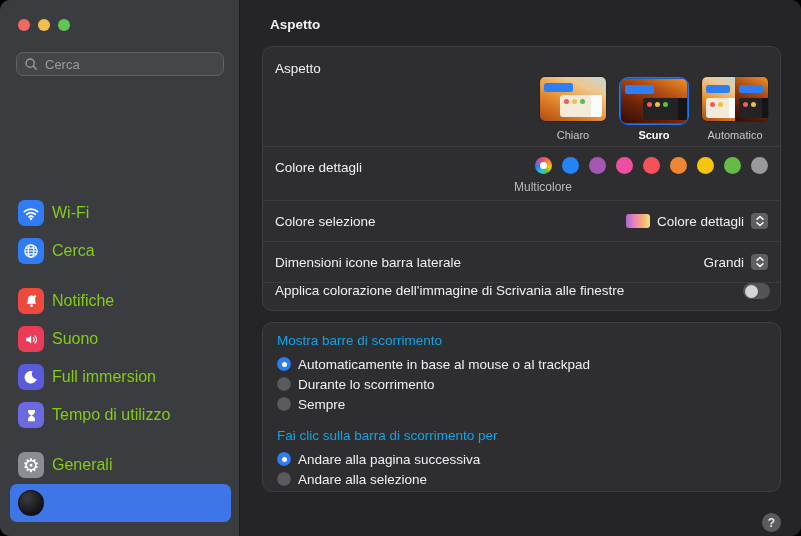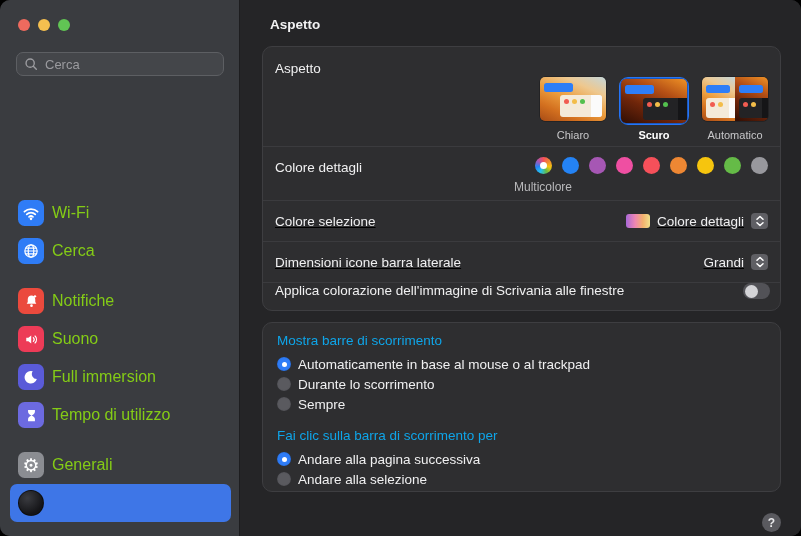--- a/index.html
+++ b/index.html
@@ -31,21 +31,21 @@
   .card{position:absolute;left:21px;width:519px;background:#2e2e30;border:1px solid #3e3e41;border-radius:10px;}
   .card1{top:46px;height:265px;}
   .card2{top:322px;height:170px;padding:10px 14px;}
   .row{position:relative;}
   .row + .row{border-top:1px solid #3b3b3e;}
   .row-label{font-size:13.5px;color:#f0f0f1;}
   .r1{height:99px;}
   .r1 .row-label{position:absolute;top:14px;left:12px;}
   .r2{height:54px;}
   .r2 .row-label{position:absolute;top:13px;left:12px;}
-  .r3,.r4{height:41px;display:flex;align-items:center;justify-content:space-between;padding:0 12px;text-decoration:underline;}
+  .r3,.r4{height:41px;display:flex;align-items:center;justify-content:space-between;padding:0 12px;}
   .r5{height:30px;display:flex;align-items:flex-start;justify-content:space-between;padding:0 10px 0 12px;}
 
   
   .thumbs{position:absolute;top:30px;right:12px;display:flex;align-items:center;gap:13px;}
   .opt-col{display:flex;flex-direction:column;align-items:center;}
   .thumb{width:66px;height:44px;border-radius:5px;position:relative;overflow:hidden;box-shadow:0 0 0 .5px rgba(0,0,0,.45);}
   .opt-frame{border:2.5px solid #2574f6;border-radius:9px;}
   .wall-light{background:linear-gradient(205deg,#c4d6da 0%,#eec88f 26%,#ec9d3d 52%,#d3701f 76%,#a84c16 100%);}
   .wall-dark{background:linear-gradient(205deg,#ef9226 0%,#b44f15 32%,#6e250a 64%,#2f0e04 100%);}
   .mini-pill{position:absolute;left:4px;top:6px;width:29px;height:9px;border-radius:2.5px;background:#2e7ef7;}

